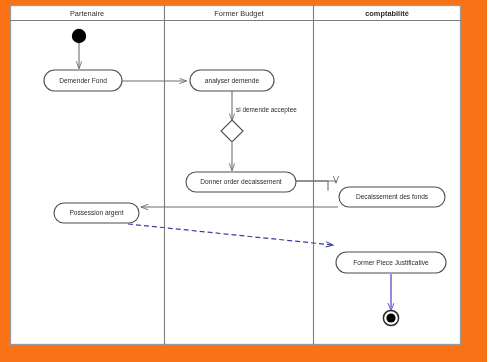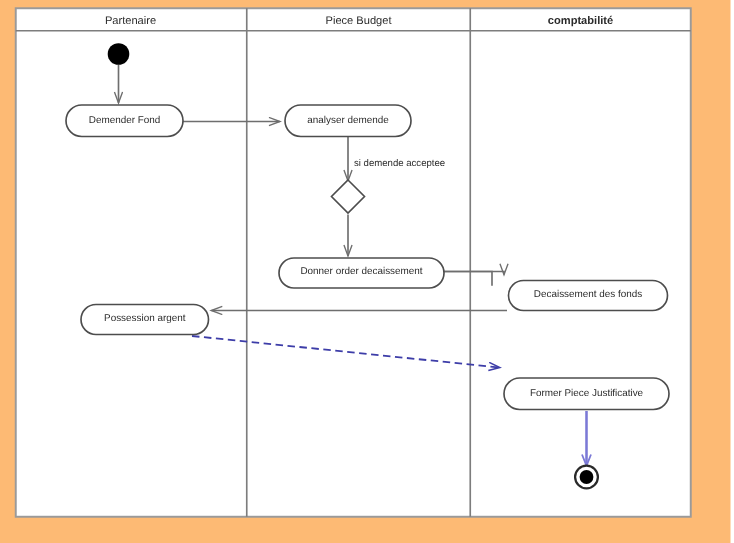--- a/index.html
+++ b/index.html
@@ -10,21 +10,21 @@
   body {
     width: 489px;
     height: 362px;
     font-family: "Liberation Sans", sans-serif;
     overflow: hidden;
   }
   #canvas {
     position: relative;
     width: 487px;
     height: 362px;
-    background: #fdba74;
+    background: #f97316;
   }
   #diagram-svg {
     position: absolute;
     left: 0;
     top: 0;
   }
   .lane-title,
   .node-label,
   .guard-label {
     position: absolute;
@@ -114,21 +114,21 @@
       <rect x="336" y="252" width="110" height="21" rx="10.5" ry="10.5" fill="#ffffff" stroke="#4d4d4d" stroke-width="1.1"></rect>
 
       <g>
         <circle cx="391" cy="318" r="7.6" fill="#ffffff" stroke="#2a2a2a" stroke-width="1.5"></circle>
         <circle cx="391" cy="318" r="4.6" fill="#000000"></circle>
       </g>
     </g>
   </svg>
 
   <div class="lane-title" style="left:87px;">Partenaire</div>
-  <div class="lane-title" style="left:239px;">Piece Budget</div>
+  <div class="lane-title" style="left:239px;">Former Budget</div>
   <div class="lane-title" style="left:387px;font-weight:bold;">comptabilité</div>
 
   <div class="node-label" style="left:83px; top:80.5px;">Demender Fond</div>
 
   <div class="node-label" style="left:232px; top:80.5px;">analyser demende</div>
 
   <div class="node-label" style="left:241px; top:182px;">Donner order decaissement</div>
 
   <div class="node-label" style="left:392px; top:197px;">Decaissement des fonds</div>
 

